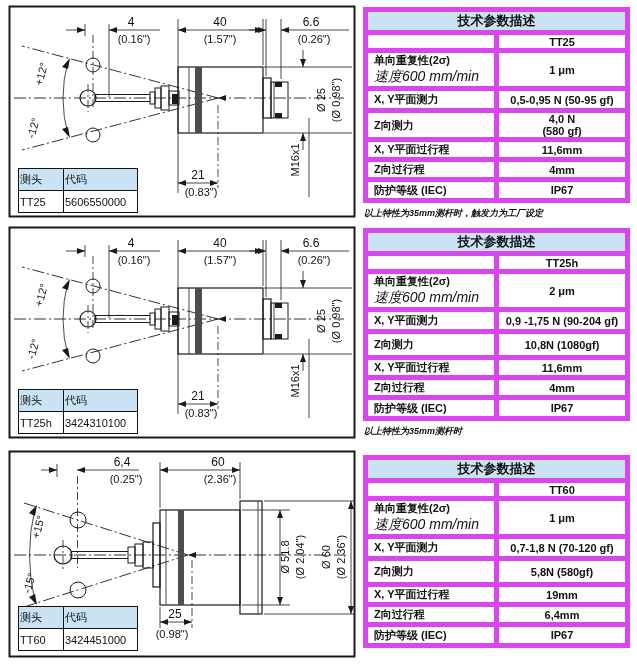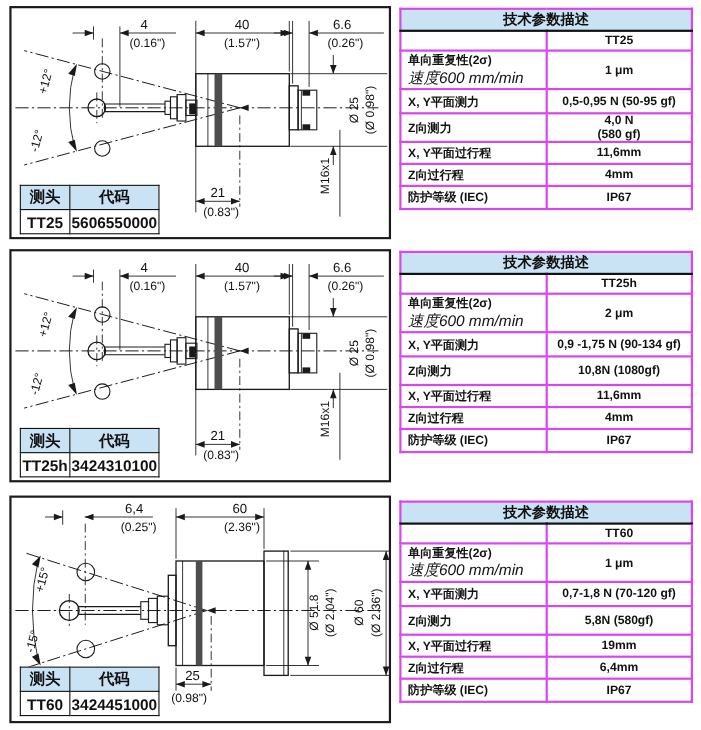--- a/index.html
+++ b/index.html
@@ -16,30 +16,30 @@
   .thick{stroke:#1a1a1a;stroke-width:2;fill:none;}
   .cl{stroke:#1a1a1a;stroke-width:0.9;fill:none;stroke-dasharray:12 3 2 3;}
   .dash2{stroke:#1a1a1a;stroke-width:0.8;fill:none;stroke-dasharray:8 3 2 3;}
   .arr{fill:#1a1a1a;stroke:none;}
   .stripe{fill:#4d4d4d;stroke:none;}
   svg text{font-family:"Liberation Sans",sans-serif;font-size:12px;fill:#111;}
   svg text.small{font-size:11px;}
 
   
   .code-table{position:absolute;border-collapse:collapse;background:#fff;}
-  .code-table td{border:1.5px solid #111;text-align:center;vertical-align:middle;
-                 font-size:14px;font-weight:bold;height:19px;}
+  .code-table td{border:1.5px solid #111;text-align:left;vertical-align:middle;
+                 font-size:11px;font-weight:normal;height:19px;}
   .code-table .c1{width:42px;}
   .code-table .c2{width:71px;}
   .code-table tr.hdr2 td{background:#c9e3f5;}
 
   
   .spec{position:absolute;left:363px;width:267px;}
   .spec-table{border-collapse:collapse;width:267px;table-layout:fixed;border:2px solid #111;}
-  .spec-table td{border:2px solid #d946ef;vertical-align:middle;padding:0;}
+  .spec-table td{border:5px solid #d946ef;vertical-align:middle;padding:0;}
   .spec-table tr.hdr td{background:#c9e3f5;text-align:center;font-weight:bold;
                         font-size:13px;height:18px;border-bottom:2px solid #111;}
   .spec-table td.lbl{width:164px;font-size:11px;font-weight:bold;padding-left:6px;text-align:left;}
   .spec-table td.val{text-align:center;font-size:11px;font-weight:bold;}
   .spec-table .sub{font-size:14px;font-style:italic;font-weight:normal;}
   tr.h18{height:18px;} tr.h20{height:20px;} tr.h21{height:21px;}
   tr.h22{height:22px;} tr.h26{height:26px;margin-left:48px;} tr.h30{height:30px;}
   .foot{font-size:9px;font-weight:bold;font-style:italic;margin-top:4px;padding-left:1px;}
 </style>
 </head>
@@ -177,20 +177,21 @@
       <tr class="h20">
             <td class="lbl">Z向过行程</td>
           <td class="val">4mm</td>
           </tr>
       <tr class="h21">
             <td class="lbl">防护等级 (IEC)</td>
           <td class="val">IP67</td>
           </tr>
     </tbody>
       </table>
+    <div class="foot">以上特性为35mm测杆时，触发力为工厂设定</div>
   </div>
 
   <div class="panel" style="top:226px;">
     <svg width="348" height="213" viewBox="0 0 348 213">
       <rect x="1.5" y="1.5" width="345" height="210" class="thick"></rect>
       <g>
         <path class="cl" d="M 6 93 H 336"></path>
         <path class="cl" d="M 210 93 L 14 41"></path>
         <path class="cl" d="M 210 93 L 14 145"></path>
         <polygon class="arr" points="210,93 218,90 218,96"></polygon>
@@ -293,40 +294,41 @@
             <td class="lbl">
               <div>单向重复性(2σ)</div>
               <div class="sub">速度600 mm/min</div>
             </td>
           <td class="val">
               <div>2 μm</div>
             </td>
           </tr>
       <tr class="h22">
             <td class="lbl">X, Y平面测力</td>
-          <td class="val">0,9 -1,75 N (90-134 gf)</td>
+          <td class="val">0,9 -1,75 N (90-204 gf)</td>
           </tr>
       <tr class="h26">
             <td class="lbl">Z向测力</td>
           <td class="val">10,8N (1080gf)</td>
           </tr>
       <tr class="h20">
             <td class="lbl">X, Y平面过行程</td>
           <td class="val">11,6mm</td>
           </tr>
       <tr class="h20">
             <td class="lbl">Z向过行程</td>
           <td class="val">4mm</td>
           </tr>
       <tr class="h21">
             <td class="lbl">防护等级 (IEC)</td>
           <td class="val">IP67</td>
           </tr>
     </tbody>
       </table>
+    <div class="foot">以上特性为35mm测杆时</div>
   </div>
 
   <div class="panel" style="top:450px;">
     <svg width="348" height="208" viewBox="0 0 348 208">
       <rect x="1.5" y="1.5" width="345" height="205" class="thick"></rect>
       <g>
         <path class="cl" d="M 6 105 H 338"></path>
         <path class="cl" d="M 180 105 L 16 53"></path>
         <path class="cl" d="M 180 105 L 16 157"></path>
         <polygon class="arr" points="180,105 188,102 188,108"></polygon>

